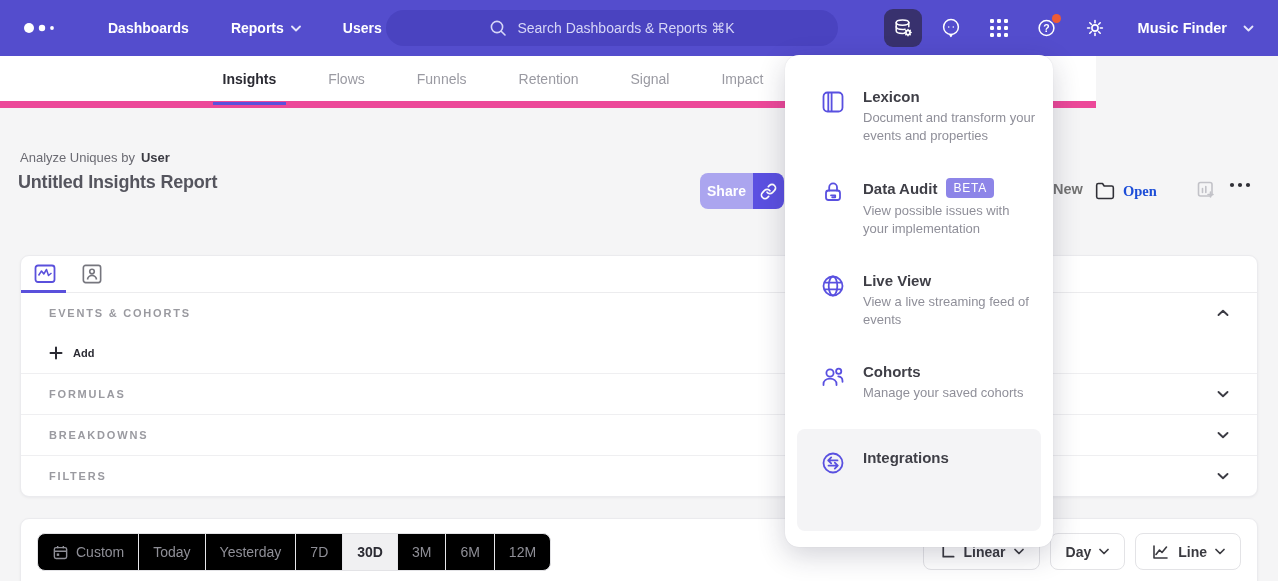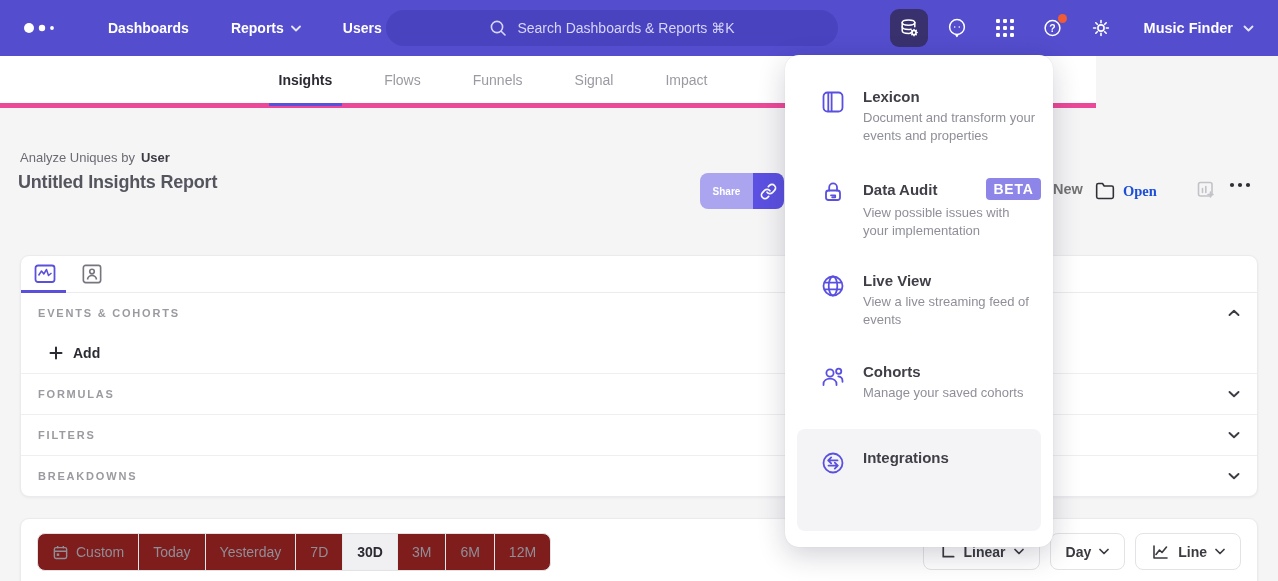--- a/index.html
+++ b/index.html
@@ -8,71 +8,71 @@
 
   
   .topbar { position:absolute; top:0; left:0; width:1278px; height:56px; background:#544dcd; display:flex; align-items:center; z-index:10; }
   .logo { margin-left:22px; display:flex; align-items:center; }
   .nav { display:flex; align-items:flex-start; margin-left:44px; gap:42px; }
   .nav-item { color:#ffffff; font-size:14px; font-weight:700; display:flex; align-items:center; gap:7px; cursor:pointer; }
   .searchpill { position:absolute; left:386px; top:10px; width:452px; height:36px; border-radius:18px; background:#4a43c0; display:flex; align-items:center; justify-content:center; gap:10px; color:#d6d6f7; font-size:14px; cursor:text; }
   .top-icons { position:absolute; right:0; top:0; height:56px; display:flex; align-items:center; gap:10px; padding-right:24px; }
   .icbtn { width:38px; height:38px; border-radius:9px; display:flex; align-items:center; justify-content:center; position:relative; cursor:pointer; }
   .icbtn.active { background:#38316e; }
-  .project { display:flex; align-items:center; gap:10px; color:#fff; font-size:14.5px; font-weight:700; margin-left:14px; cursor:pointer; }
-
-  
-  .tabrow { position:absolute; top:56px; left:0; width:1096px; height:52px; background:#ffffff; border-bottom:5px solid #ec4899; display:flex; align-items:center; justify-content:center; gap:52px; z-index:5; transform:none; }
+  .project { display:flex; align-items:center; gap:16px; color:#fff; font-size:14.5px; font-weight:700; margin-left:14px; cursor:pointer; }
+
+  
+  .tabrow { position:absolute; top:56px; left:0; width:1096px; height:52px; background:#ffffff; border-bottom:7px solid #ec4899; display:flex; align-items:center; justify-content:center; gap:52px; z-index:5; transform:none; }
   .tabrow-inner { display:flex; gap:52px; transform:translateX(-55px); }
   .tab { font-size:14px; color:#9a9aa2; height:52px; display:flex; align-items:center; position:relative; cursor:pointer; }
   .tab.active { color:#2b2b33; font-weight:700; }
   .tab.active::after { content:""; position:absolute; left:-10px; right:-10px; bottom:0; height:3px; background:#5a50dc; }
 
   
   .analyze { position:absolute; left:20px; top:150px; font-size:13px; color:#6b6b73; }
   .analyze b { color:#3a3a42; font-weight:700; margin-left:6px; }
   .rtitle { position:absolute; left:18px; top:172px; font-size:18px; font-weight:700; color:#55555e; letter-spacing:-0.2px; }
   .sharegrp { position:absolute; left:700px; top:173px; height:36px; display:flex; }
-  .share-btn { background:#aba5ef; color:#fff; font-size:10px; font-weight:700; border:none; border-radius:8px 0 0 8px; width:53px; height:36px; cursor:pointer; }
+  .share-btn { background:#aba5ef; color:#fff; font-size:14px; font-weight:700; border:none; border-radius:8px 0 0 8px; width:53px; height:36px; cursor:pointer; }
   .link-btn { background:#5b50e1; border:none; border-radius:0 8px 8px 0; width:31px; height:36px; display:flex; align-items:center; justify-content:center; cursor:pointer; }
   .hact { position:absolute; top:181px; display:flex; align-items:center; gap:8px; font-size:14.5px; font-weight:700; cursor:pointer; }
   .hact.new { left:1053px; color:#737373; }
   .hact.open { left:1095px; color:#1d4ed8;font-family:Liberation Serif, serif; }
   .hact.board { left:1196px; top:180px; }
   .hact.more { left:1228px; top:181px; }
 
   
   .card { position:absolute; left:20px; top:255px; width:1238px; background:#ffffff; border:1px solid #ebebee; border-radius:9px; box-shadow:0 1px 3px rgba(20,20,40,.05); }
   .builder { height:242px; overflow:hidden; }
   .icotabs { height:37px; border-bottom:1px solid #ececee; display:flex; align-items:center; gap:26px; padding-left:13px; position:relative; }
   .icotab { display:flex; align-items:center; cursor:pointer; }
   .icotab-underline { position:absolute; left:0; bottom:-1px; width:45px; height:3px; background:#5a50dc; }
-  .secrow { height:41px; display:flex; align-items:center; justify-content:space-between; padding:0 17px; border-top:1px solid #efeff1; cursor:pointer; }
+  .secrow { height:41px; display:flex; align-items:center; justify-content:space-between; padding:0 28px; border-top:1px solid #efeff1; cursor:pointer; }
   .secrow.first { border-top:none; height:40px; }
   .seclabel { font-size:11px; font-weight:700; letter-spacing:1.8px; color:#9a9aa0; }
   .addrow { height:40px; display:flex; align-items:center; gap:10px; padding-left:28px; cursor:pointer; }
-  .addlabel { font-size:14px; font-weight:700; color:#2b2b33; }
+  .addlabel { font-size:11px; font-weight:700; color:#2b2b33; }
 
   
   .bottomcard { top:518px; height:110px; padding:14px 16px; display:flex; align-items:flex-start; }
-  .segs { display:flex; border:1px solid #e3e3e6; border-radius:8px; overflow:hidden; background:#7f1d1d; }
+  .segs { display:flex; border:1px solid #e3e3e6; border-radius:8px; overflow:hidden; background:#000000; }
   .seg { padding:0 14px; height:36px; display:flex; align-items:center; gap:7px; font-size:14px; color:#8f8f97; border-left:1px solid #e7e7ea; cursor:pointer; white-space:nowrap; }
   .seg:first-child { border-left:none; }
   .seg.active { background:#f0f0f2; color:#2b2b33; font-weight:700; }
   .btn { height:37px; display:flex; align-items:center; gap:8px; border:1px solid #e3e3e6; border-radius:8px; background:#fff; padding:0 15px; font-size:14px; font-weight:700; color:#3a3a40; cursor:pointer; }
   .compare { margin-left:18px; }
   .rightctl { margin-left:auto; display:flex; gap:10px; }
 
   
   .popover { position:absolute; left:785px; top:55px; width:268px; height:492px; background:#fff; border-radius:14px; box-shadow:0 8px 28px rgba(30,30,60,.20), 0 0 1px rgba(30,30,60,.15); z-index:40; }
   .pitem { position:absolute; left:12px; width:244px; display:flex; align-items:flex-start; gap:17px; padding-left:23px; cursor:pointer; border-radius:8px; }
   .pitem .picon { flex-shrink:0; margin-top:1px; }
   .ptitle { font-size:15px; font-weight:700; color:#3f3f47; display:flex; align-items:center; gap:9px; }
   .pdesc { font-size:13px; color:#8f8f99; line-height:1.38; margin-top:4px; width:172px; }
-  .badge { background:#8d85e8; color:#fff; font-size:14px; font-weight:700; letter-spacing:.8px; padding:3px 7px; border-radius:4px;margin-left:40px; }
+  .badge { background:#8d85e8; color:#fff; font-size:12px; font-weight:400; letter-spacing:.8px; padding:3px 7px; border-radius:4px; }
   .pitem.hl { top:374px; height:102px; background:#f4f4f6; padding-top:20px; }
 
   .notifdot { position:absolute; top:5px; right:5px; width:9px; height:9px; border-radius:50%; background:#ee5b35; }
 </style>
 </head>
 <body>
 
 <div class="topbar">
   <div class="logo">
     <svg width="42" height="16" viewBox="0 0 42 16">
@@ -156,20 +156,21 @@
         </svg>
     </div>
   </div>
 </div>
 
 <div class="tabrow">
   <div class="tabrow-inner">
     <div class="tab active">Insights</div>
     <div class="tab">Flows</div>
     <div class="tab">Funnels</div>
+    <div class="tab">Retention</div>
     <div class="tab">Signal</div>
     <div class="tab">Impact</div>
   </div>
 </div>
 
 <div class="analyze">
   <span>Analyze Uniques by</span><b>User</b>
 </div>
 <div class="rtitle">Untitled Insights Report</div>
 
@@ -239,27 +240,27 @@
     <span class="addlabel">Add</span>
   </div>
 
   <div class="secrow">
     <span class="seclabel">FORMULAS</span>
     <svg width="12" height="8" viewBox="0 0 12 8">
         <polyline points="1.5,2 6,6.2 10.5,2" fill="none" stroke="#3c3c44" stroke-width="1.9" stroke-linecap="round" stroke-linejoin="round"></polyline>
       </svg>
   </div>
   <div class="secrow">
-    <span class="seclabel">FILTERS</span>
+    <span class="seclabel">BREAKDOWNS</span>
     <svg width="12" height="8" viewBox="0 0 12 8">
         <polyline points="1.5,2 6,6.2 10.5,2" fill="none" stroke="#3c3c44" stroke-width="1.9" stroke-linecap="round" stroke-linejoin="round"></polyline>
       </svg>
   </div>
   <div class="secrow">
-    <span class="seclabel">BREAKDOWNS</span>
+    <span class="seclabel">FILTERS</span>
     <svg width="12" height="8" viewBox="0 0 12 8">
         <polyline points="1.5,2 6,6.2 10.5,2" fill="none" stroke="#3c3c44" stroke-width="1.9" stroke-linecap="round" stroke-linejoin="round"></polyline>
       </svg>
   </div>
 </div>
 
 <div class="card bottomcard">
   <div class="segs">
     <div class="seg">
       <svg width="17" height="17" viewBox="0 0 18 18" fill="none" stroke="#8f8f97" stroke-width="1.5" stroke-linejoin="round">

